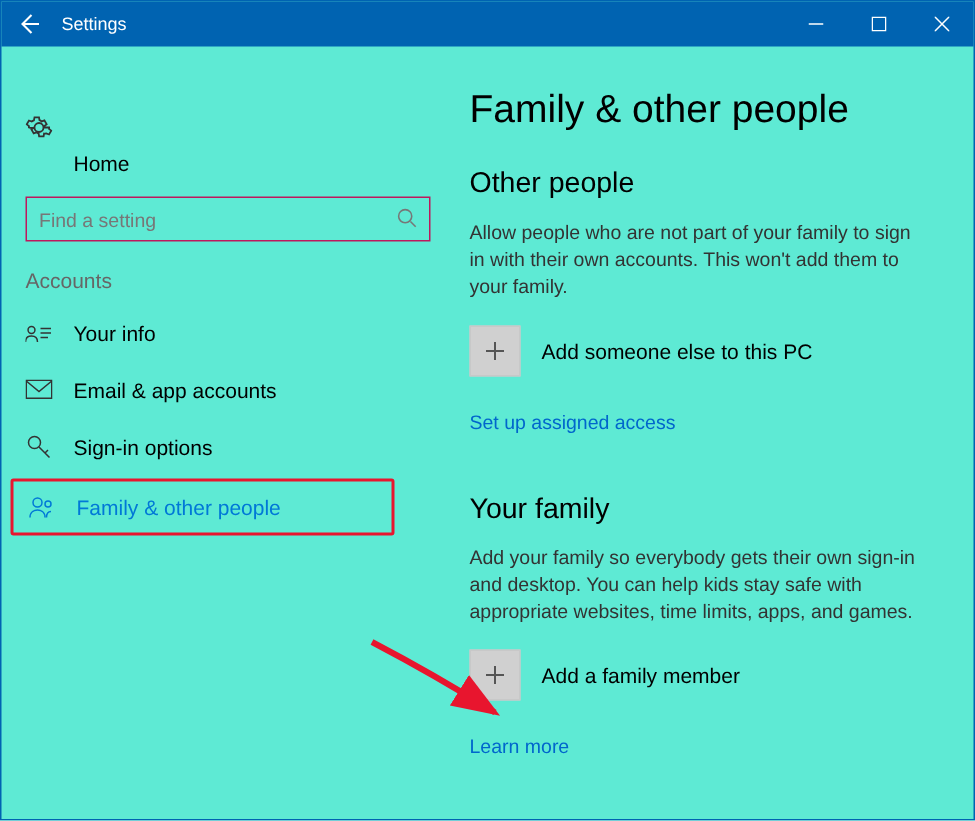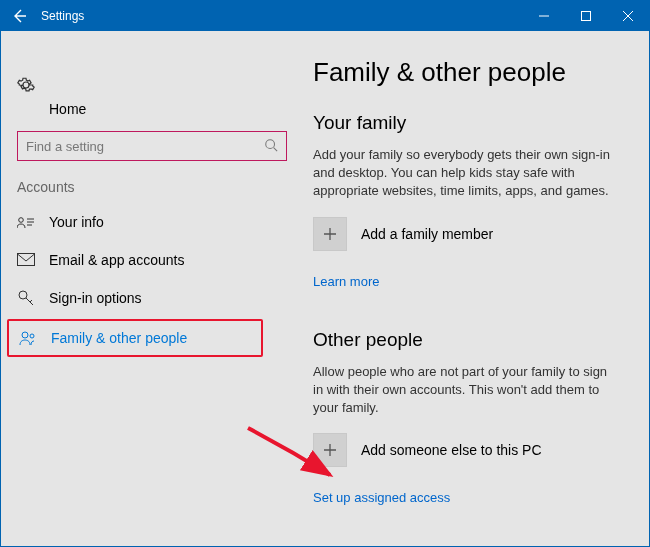--- a/index.html
+++ b/index.html
@@ -5,21 +5,21 @@
     * { box-sizing: border-box; margin: 0; padding: 0; }
     body {
       font-family: "Segoe UI", Tahoma, sans-serif;
       font-size: 14px;
       color: #000;
       background: #fff;
       width: 650px;
       height: 547px;
       overflow: hidden;
     }
-    .window { width: 650px; height: 547px; border: 1px solid #0063b1; background: #e5e5e5; }
+    .window { width: 650px; height: 547px; border: 1px solid #0063b1; background: #5eead4; }
     .titlebar {
       height: 30px;
       background: #0063b1;
       color: #fff;
       display: flex;
       align-items: center;
     }
     .back-btn { width: 36px; height: 30px; display: flex; align-items: center; justify-content: center; }
     .title { font-size: 12px; flex: 0 0 auto; margin-left: 4px; }
     .spacer { flex: 1 1 auto; }
@@ -161,46 +161,46 @@
         </span>
         <span>Family &amp; other people</span>
       </div>
 
     </div>
 
     <div class="main">
       <div class="h1">Family &amp; other people</div>
 
       <div class="section">
+        <div class="h2">Other people</div>
+        <div class="desc">Allow people who are not part of your family to sign in with their own accounts. This won't add them to your family.</div>
+        <div class="add-row">
+          <div class="plus-box">
+            <svg width="16" height="16" viewBox="0 0 16 16">
+                <path d="M8 2v12M2 8h12" stroke-width="1.3"></path>
+              </svg>
+          </div>
+          <span>Add someone else to this PC</span>
+        </div>
+        <span class="link">Set up assigned access</span>
+      </div>
+
+      <div class="section">
         <div class="h2">Your family</div>
         <div class="desc">Add your family so everybody gets their own sign-in and desktop. You can help kids stay safe with appropriate websites, time limits, apps, and games.</div>
         <div class="add-row">
           <div class="plus-box">
             <svg width="16" height="16" viewBox="0 0 16 16">
                 <path d="M8 2v12M2 8h12" stroke-width="1.3"></path>
               </svg>
           </div>
           <span>Add a family member</span>
         </div>
         <span class="link">Learn more</span>
       </div>
-
-      <div class="section">
-        <div class="h2">Other people</div>
-        <div class="desc">Allow people who are not part of your family to sign in with their own accounts. This won't add them to your family.</div>
-        <div class="add-row">
-          <div class="plus-box">
-            <svg width="16" height="16" viewBox="0 0 16 16">
-                <path d="M8 2v12M2 8h12" stroke-width="1.3"></path>
-              </svg>
-          </div>
-          <span>Add someone else to this PC</span>
-        </div>
-        <span class="link">Set up assigned access</span>
-      </div>
     </div>
   </div>
 
   <svg class="arrow-svg" width="110" height="80">
     <defs>
       <marker id="ah" markerWidth="10" markerHeight="10" refX="7" refY="3" orient="auto">
         <path d="M0,0 L8,3 L0,6 Z" fill="#e8152e"></path>
       </marker>
     </defs>
     <path d="M8 8 Q 50 30 90 55" stroke="#e8152e" stroke-width="4" fill="none" marker-end="url(#ah)"></path>

